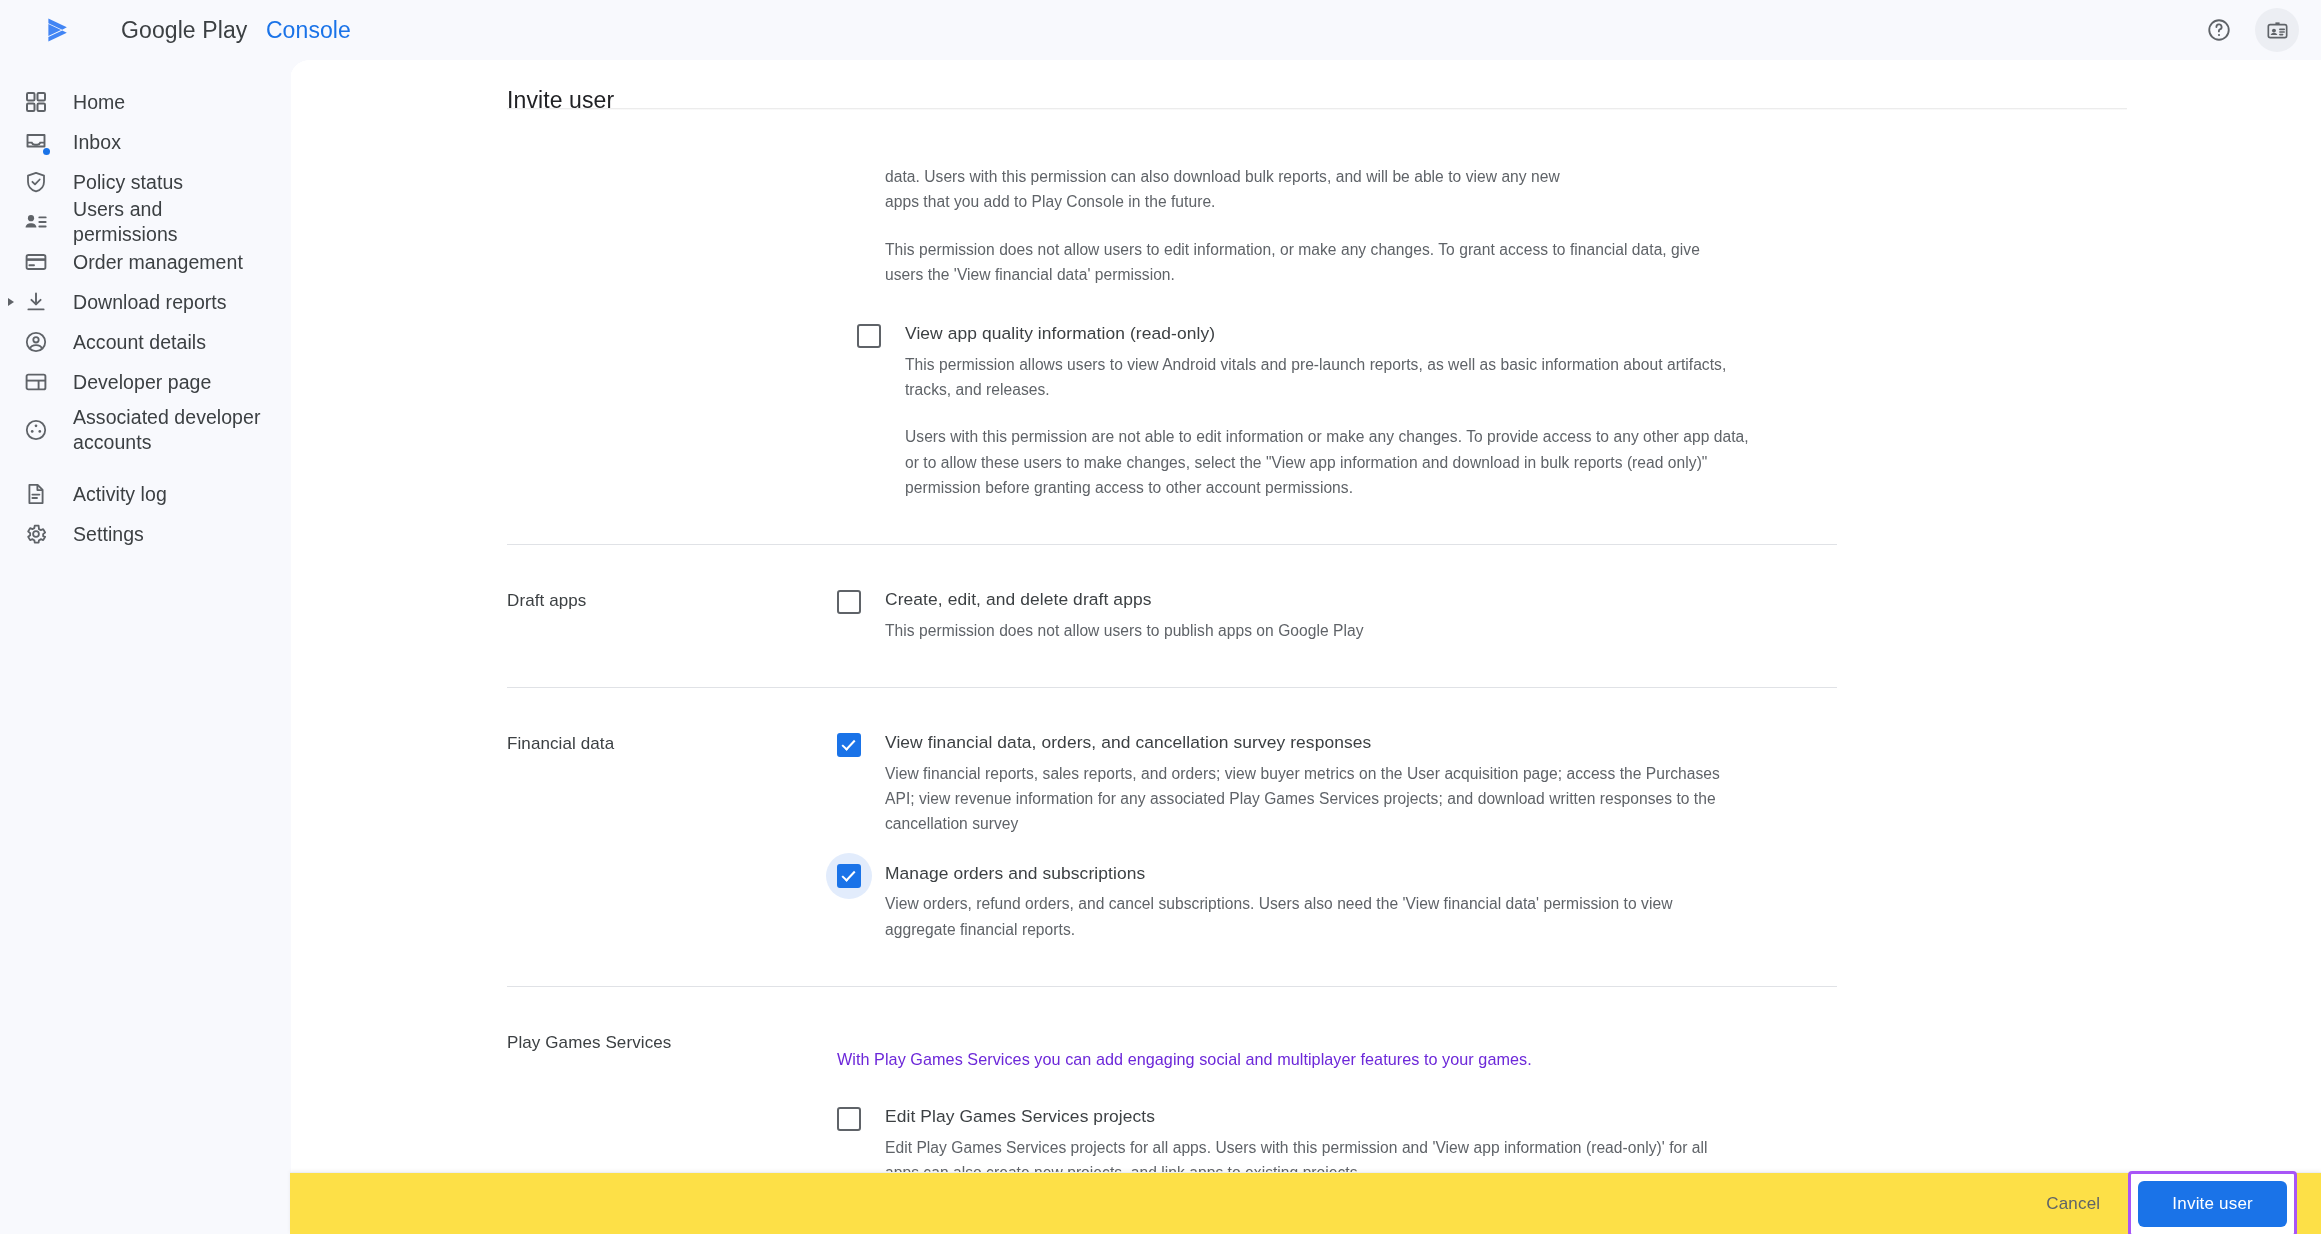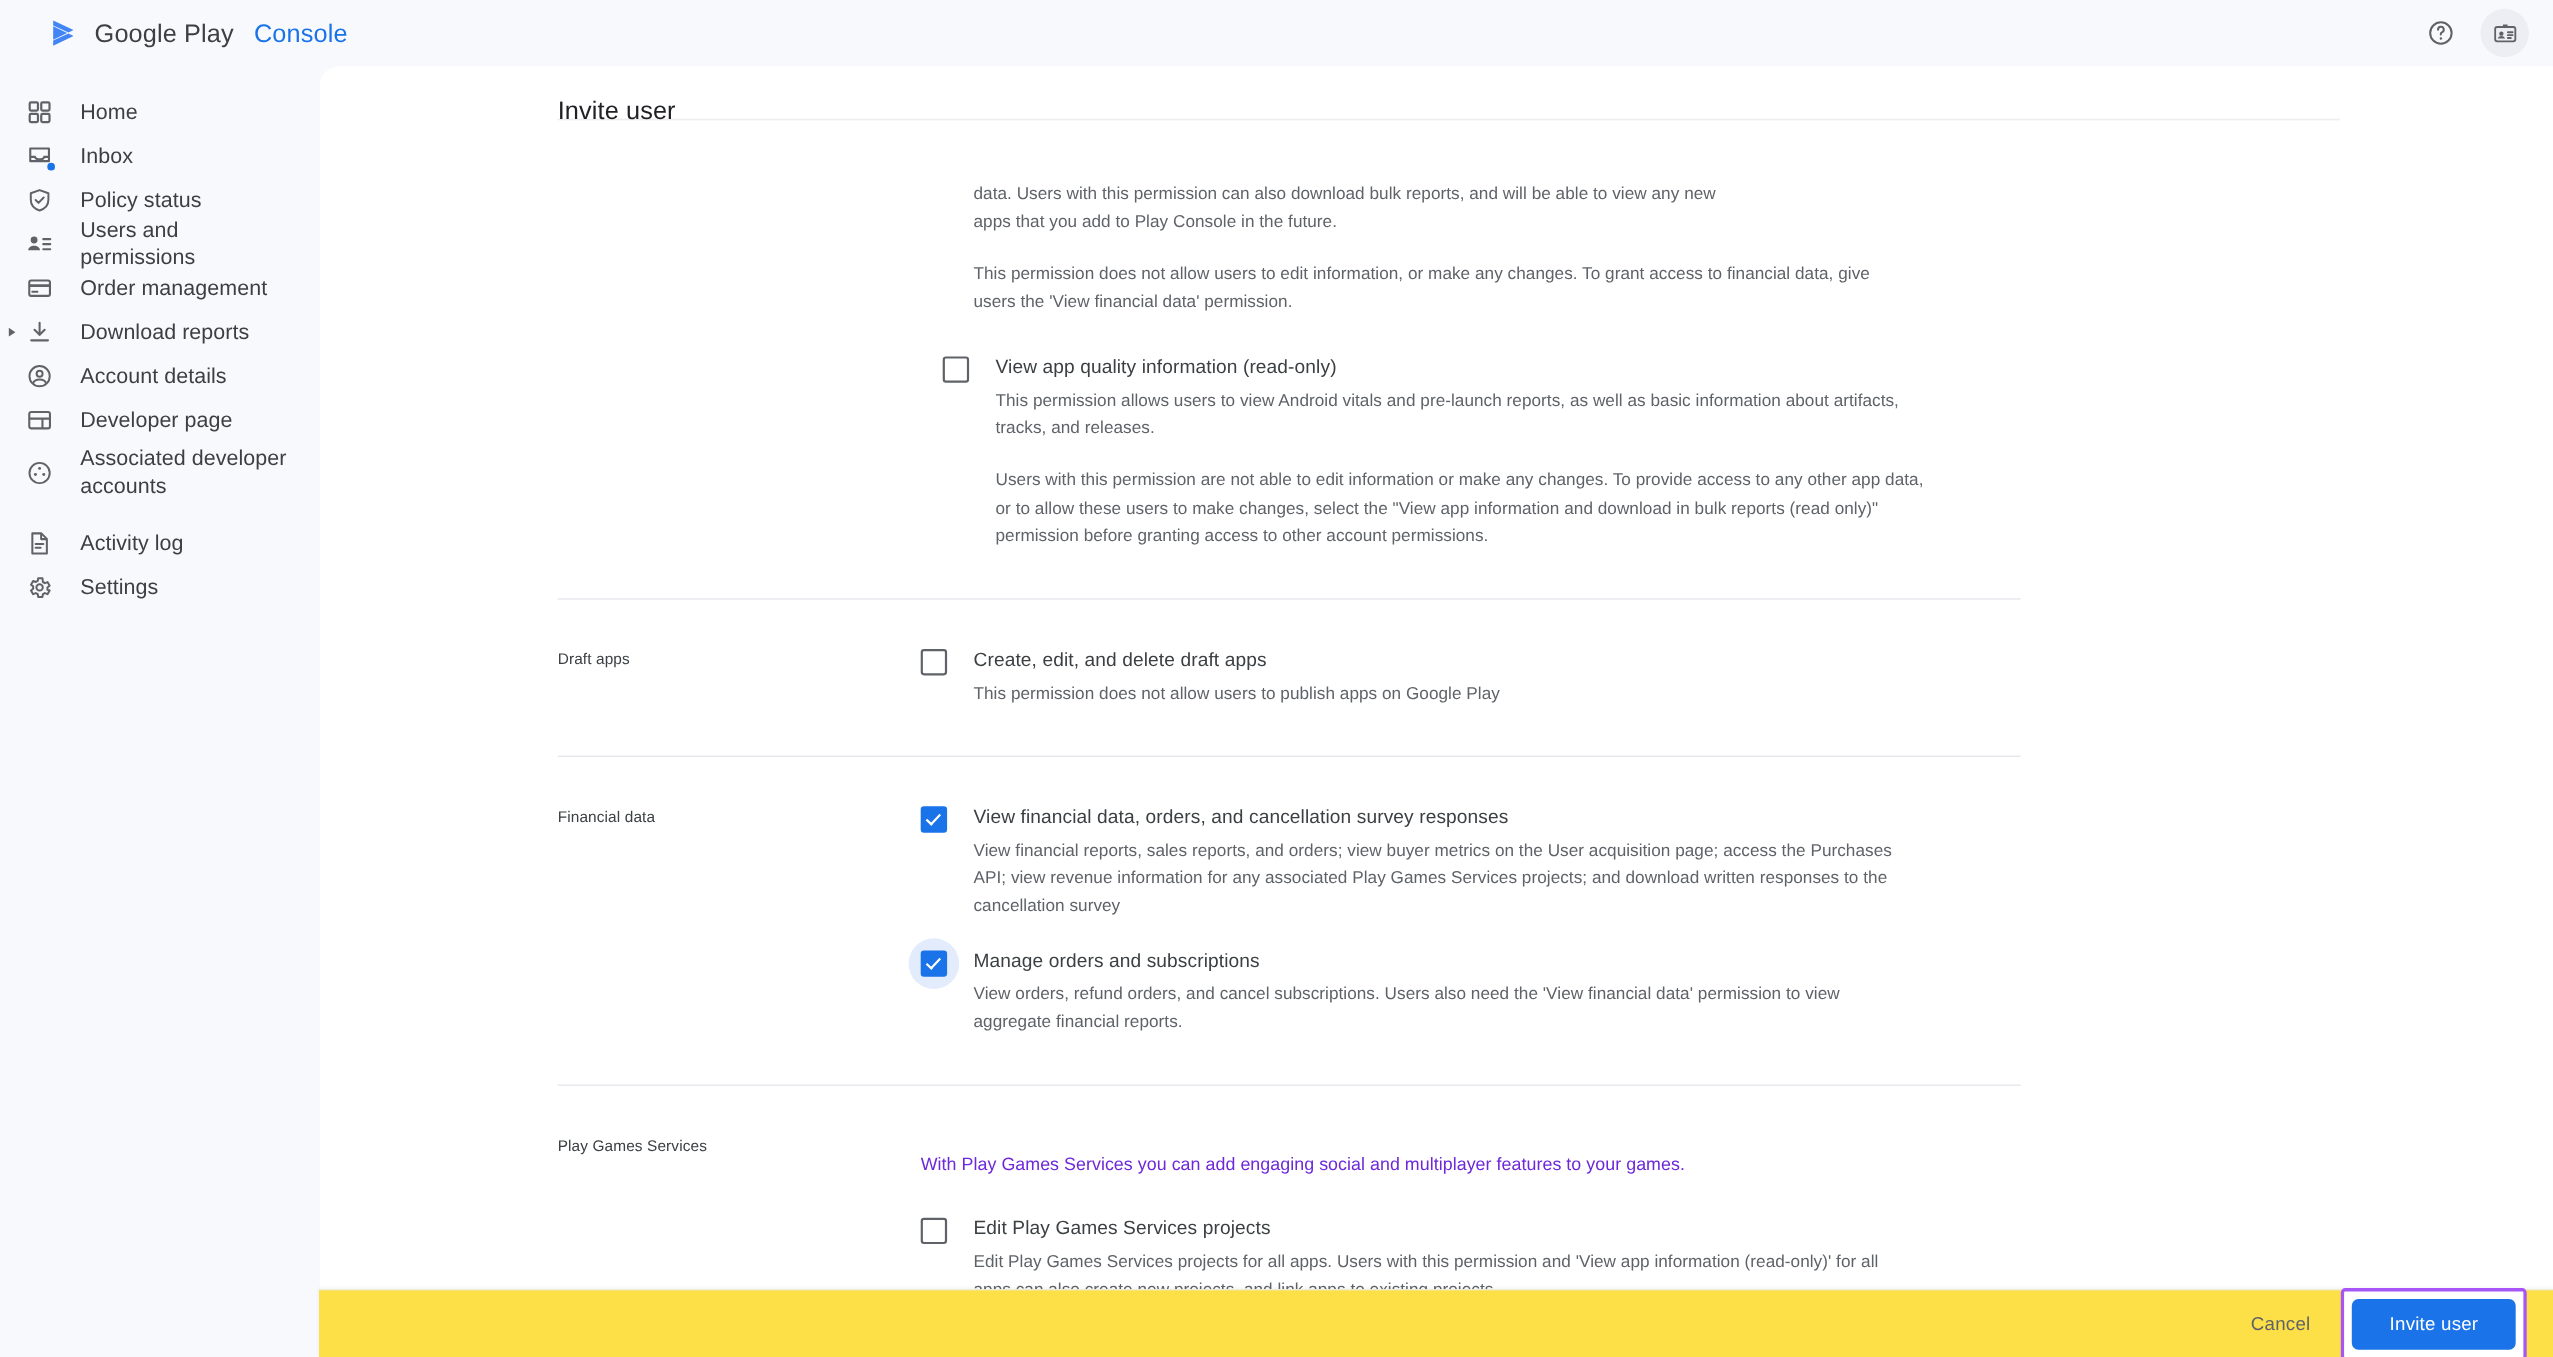--- a/index.html
+++ b/index.html
@@ -17,21 +17,21 @@
   .topbar {
     position: absolute; top: 0; left: 0;
     width: 2321px; height: 60px;
     background: #f8f9fd;
     display: flex; align-items: center;
     z-index: 40;
   }
   .brand { display: flex; align-items: center; margin-left: 44px; gap: 13px; }
   .brand-logo { width: 29px; height: 29px; display:block; }
   .brand-text { font-size: 23px; letter-spacing: .1px; white-space: nowrap; }
-  .brand-text .g { color: #3c4043; font-weight: 400; }
+  .brand-text .g { color: #3c4043; font-weight: 400; margin-left: 35px; }
   .brand-text .c { color: #1a73e8; font-weight: 400; margin-left: 12px; }
 
   .topbar-right {
     margin-left: auto; margin-right: 22px;
     display: flex; align-items: center; gap: 14px;
   }
   .icon-btn {
     width: 44px; height: 44px; border-radius: 50%;
     display: flex; align-items: center; justify-content: center;
     color: #5f6368; background: transparent; border: none; cursor: pointer;
@@ -113,21 +113,21 @@
   }
 
   .section {
     position: relative;
     display: flex;
     padding-left: 217px;
     padding-right: 40px;
   }
   .sec-label {
     flex: 0 0 330px;
-    font-size: 14px; color: #3c4043;
+    font-size: 17px; color: #3c4043;
     padding-top: 2px;
     letter-spacing: .1px;
   }
   .sec-body { flex: 1 1 auto; max-width: 902px; }
 
   .para {
     font-size: 16.2px; line-height: 1.64;
     color: #6d28d9; letter-spacing: .05px;
     margin: 15px 0 24px 0;
     max-width: 900px;

